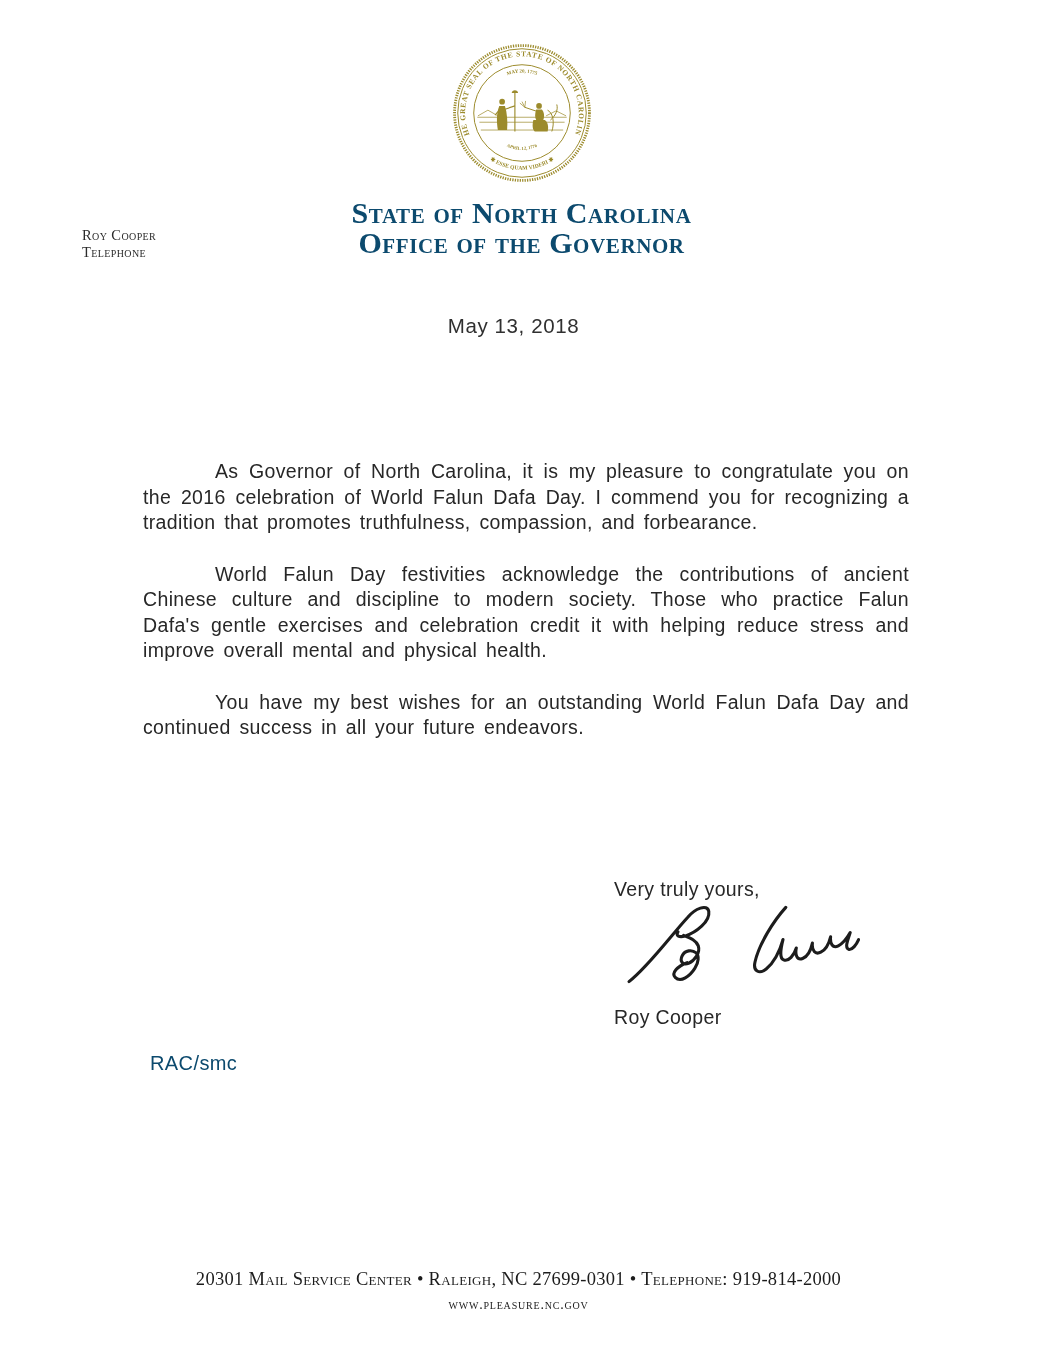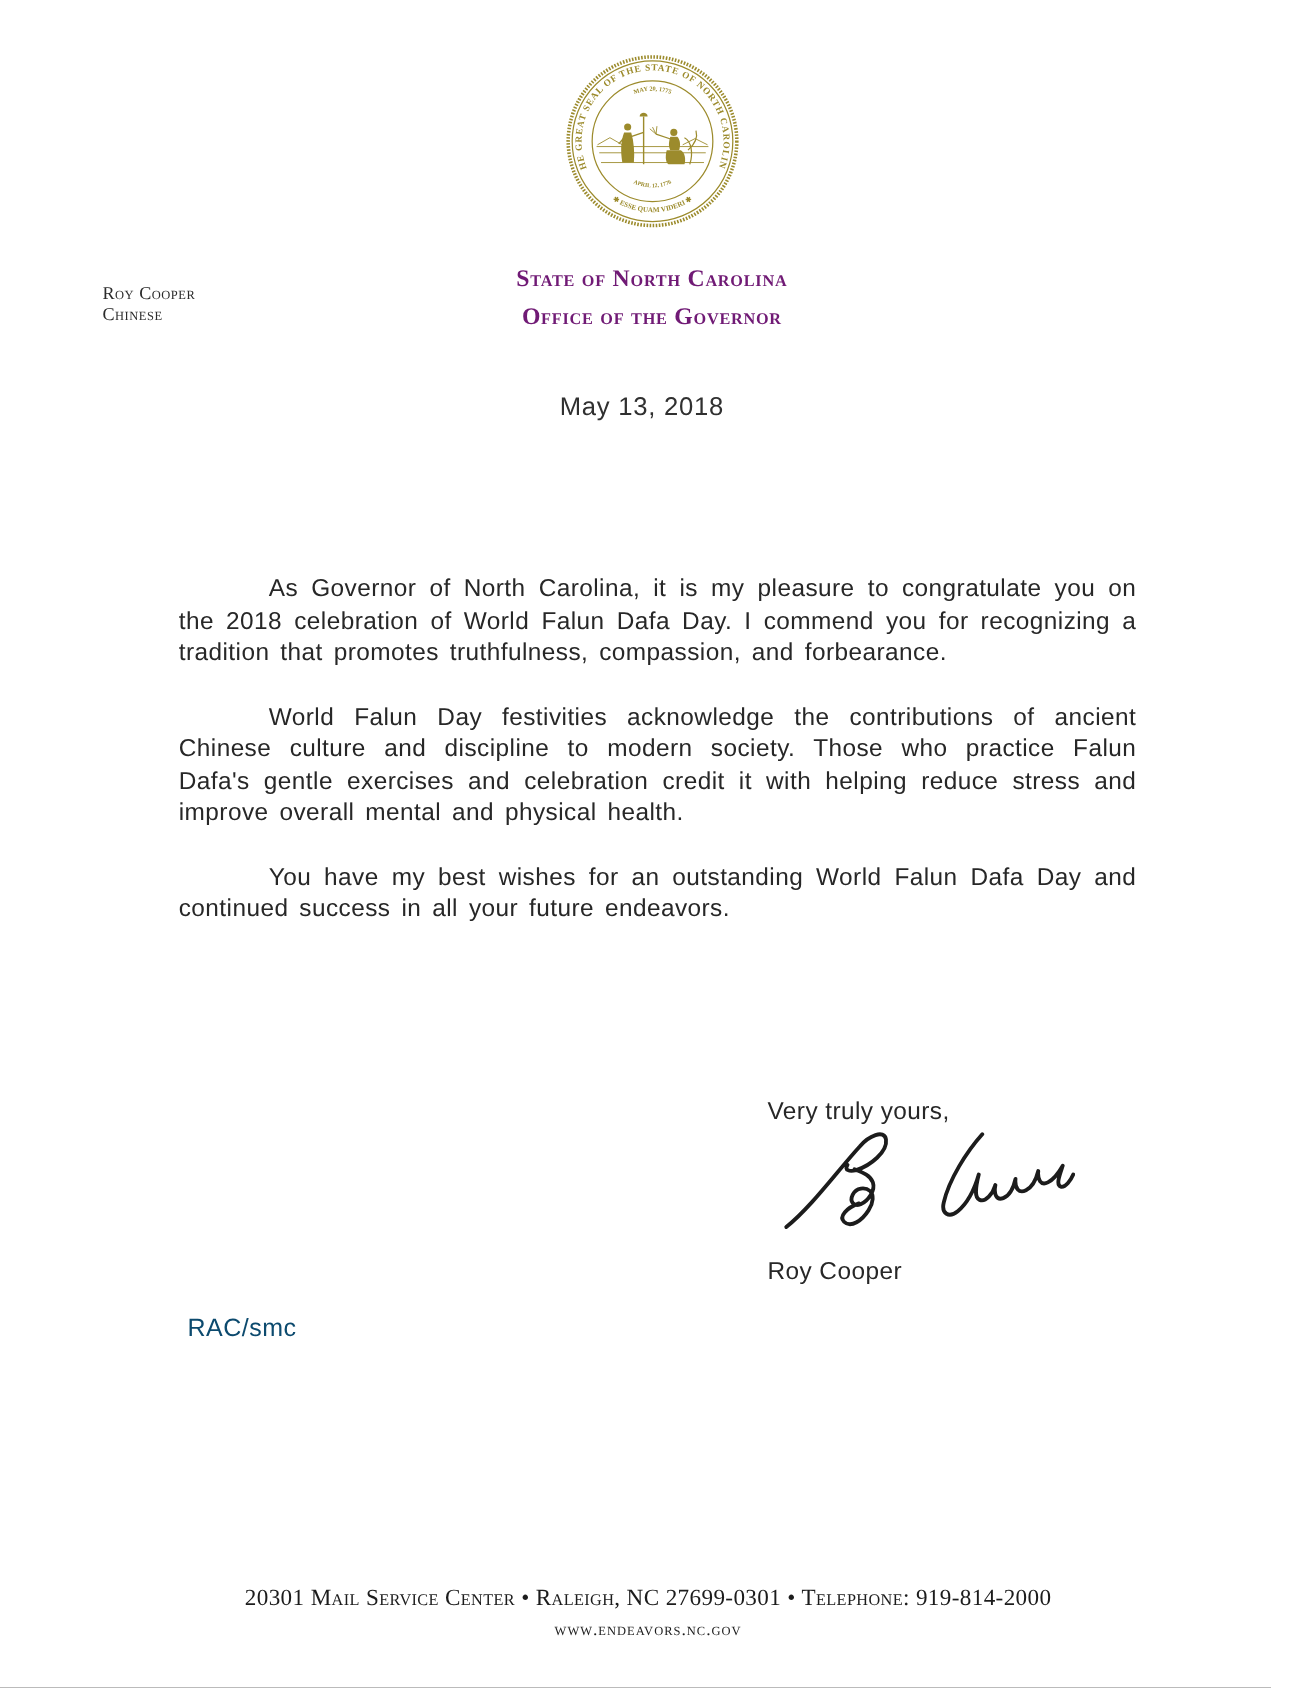--- a/index.html
+++ b/index.html
@@ -16,28 +16,28 @@
   }
 
   
   .letterhead {
     position: absolute;
     top: 42px; left: 0; right: 0;
     text-align: center;
   }
   .seal-wrap { display: inline-block; width: 142px; height: 142px; }
   .org-lines {
-    margin-top: 20px;
+    margin-top: 10px;
     font-family: "Liberation Serif", serif;
     font-weight: bold;
     font-variant: small-caps;
-    font-size: 19px;
+    font-size: 30px;
     letter-spacing: 0.6px;
     line-height: 30px;
-    color: #701a75;
+    color: #0c4a6e;
   }
   .official-block {
     position: absolute;
     left: 82px; top: 227px;
     font-family: "Liberation Serif", serif;
     font-variant: small-caps;
     font-size: 14.5px;
     line-height: 17px;
     letter-spacing: 0.4px;
     color: #2b2b2b;
@@ -185,27 +185,27 @@
       </svg>
     </div>
     <div class="org-lines">
       <div>State of North Carolina</div>
       <div>Office of the Governor</div>
     </div>
   </header>
 
   <div class="official-block">
     <div>Roy Cooper</div>
-    <div>Chinese</div>
+    <div>Telephone</div>
   </div>
 
   <div class="date-line">May 13, 2018</div>
 
   <main class="letter-body">
-    <p class="para">As Governor of North Carolina, it is my pleasure to congratulate you on the 2018 celebration of World Falun Dafa Day.  I commend you for recognizing a tradition that promotes truthfulness, compassion, and forbearance.</p>
+    <p class="para">As Governor of North Carolina, it is my pleasure to congratulate you on the 2016 celebration of World Falun Dafa Day.  I commend you for recognizing a tradition that promotes truthfulness, compassion, and forbearance.</p>
     <p class="para">World Falun Day festivities acknowledge the contributions of ancient Chinese culture and discipline to modern society.  Those who practice Falun Dafa's gentle exercises and celebration credit it with helping reduce stress and improve overall mental and physical health.</p>
     <p class="para">You have my best wishes for an outstanding World Falun Dafa Day and continued success in all your future endeavors.</p>
   </main>
 
   <div class="sig-block">
     <div>Very truly yours,</div>
     <svg class="signature-svg" viewBox="0 0 340 150">
       <g fill="none" stroke="#1c1c1c" stroke-width="4.4" stroke-linecap="round" stroke-linejoin="round">
         <path d="M 10,118
                  C 38,96 70,52 94,26
@@ -236,16 +236,16 @@
                  C 329,73 335,65 338,58"></path>
       </g>
     </svg>
     <div class="typed-name">Roy Cooper</div>
   </div>
 
   <div class="initials">RAC/smc</div>
 
   <footer class="page-footer">
     <div class="footer-address">20301 Mail Service Center • Raleigh, NC 27699-0301 • Telephone: 919-814-2000</div>
-    <div class="footer-website">www.endeavors.nc.gov</div>
+    <div class="footer-website">www.pleasure.nc.gov</div>
   </footer>
 
 </div>
 
 </body></html>

